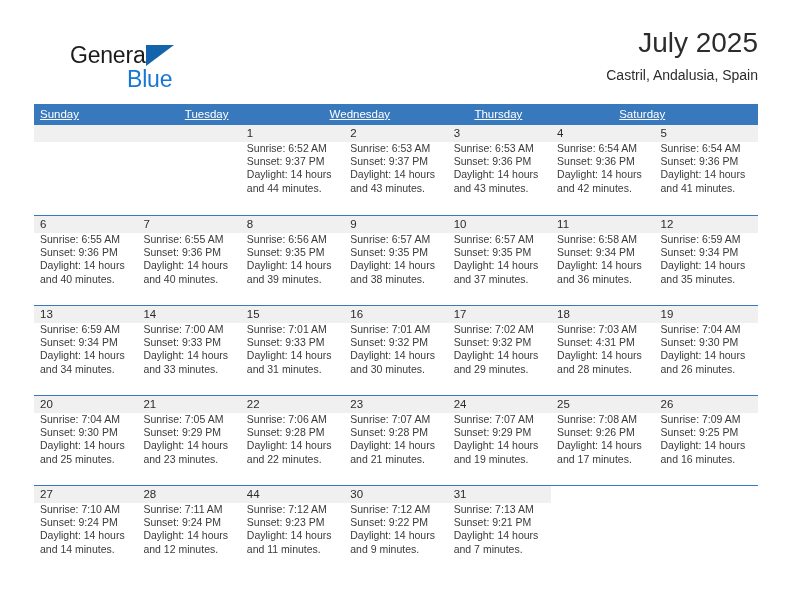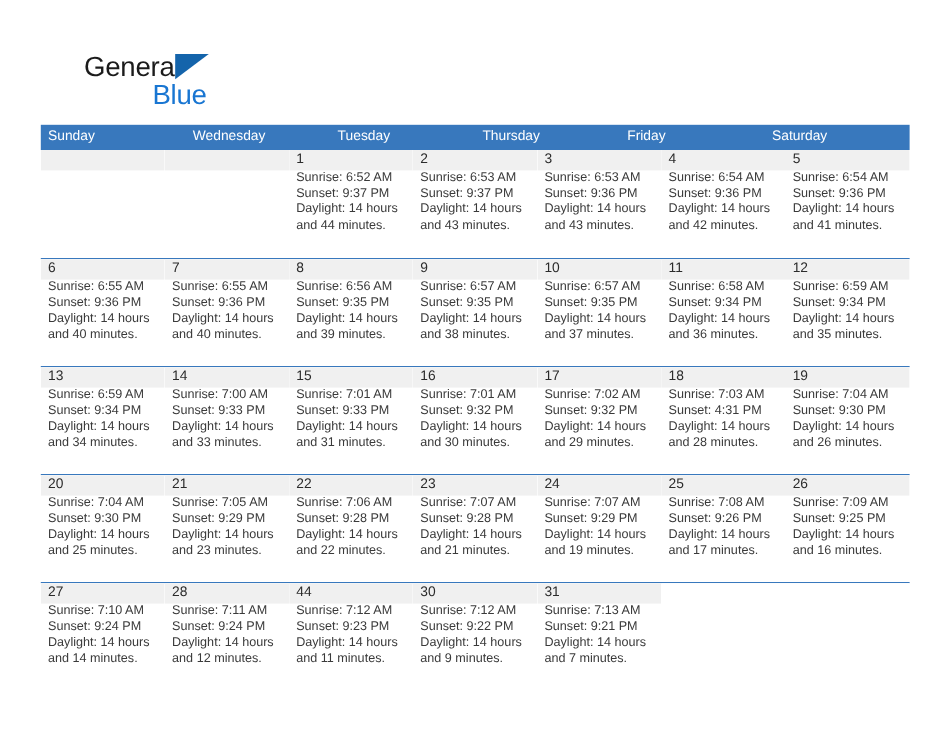--- a/index.html
+++ b/index.html
@@ -86,20 +86,21 @@
     height: 21px;
   }
   .weekday {
     flex: 1 1 0;
     color: #ffffff;
     font-size: 11.5px;
     line-height: 21px;
     padding-left: 6px;
     white-space: nowrap;
     overflow: hidden;
+    text-decoration: underline;
   }
   .week-row {
     display: flex;
     border-top: 1.5px solid #3878bd;
     height: 90px;
   }
   .week-row.first { border-top: none; }
   .day-cell {
     flex: 1 1 0;
     position: relative;
@@ -130,30 +131,33 @@
 <div id="page">
 
   <div class="top-bar">
 
     <div class="logo">
       <span class="logo-general">General</span>
       <span class="logo-tri"></span>
       <span class="logo-blue">Blue</span>
     </div>
 
+    <div class="title-block">
+      <div class="month-title">July 2025</div>
+      <div class="location">Castril, Andalusia, Spain</div>
+    </div>
 
   </div>
 
   <div class="calendar">
     <div class="weekday-row" id="weekday-row">
         <div class="weekday">Sunday</div>
+        <div class="weekday">Tuesday</div>
         <div class="weekday">Wednesday</div>
-        <div class="weekday">Tuesday</div>
         <div class="weekday">Thursday</div>
-        <div class="weekday">Friday</div>
         <div class="weekday">Saturday</div>
       </div>
     <div id="weeks-container">
         <div class="week-row first">
           <div class="day-cell empty">
             <div class="day-num-band"></div>
           </div>
           <div class="day-cell empty">
             <div class="day-num-band"></div>
           </div>

